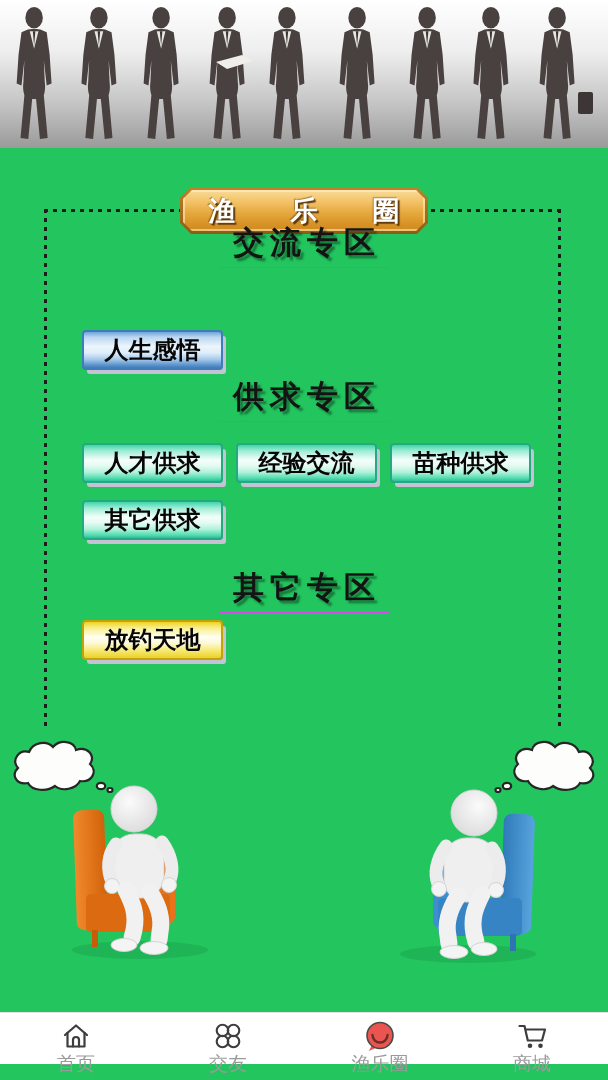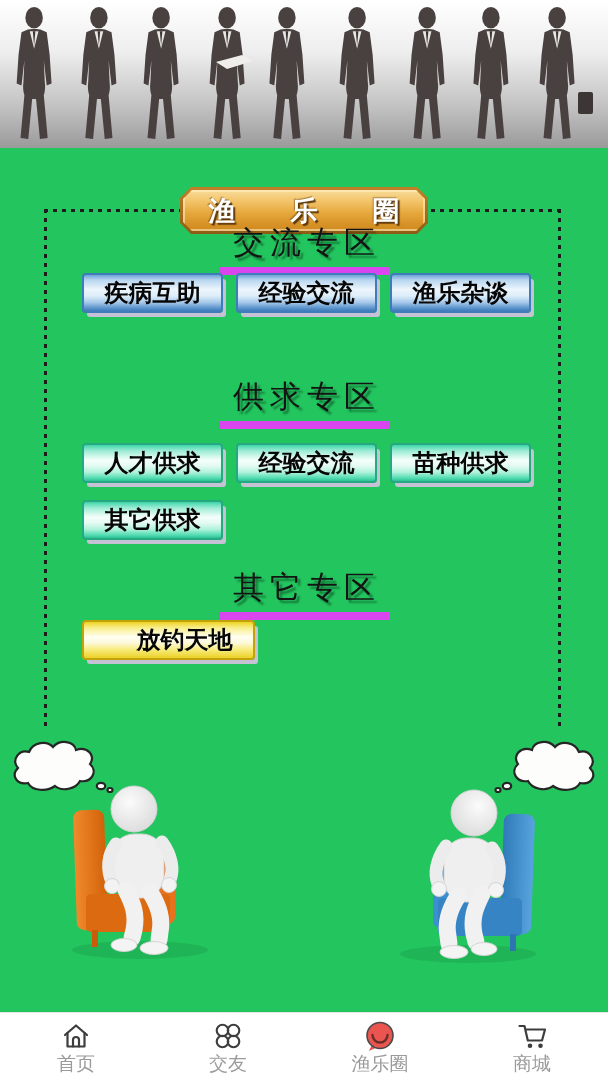--- a/index.html
+++ b/index.html
@@ -30,47 +30,47 @@
     clip-path:polygon(9px 0,233px 0,242px 9px,242px 32px,233px 41px,9px 41px,0 32px,0 9px);
     box-shadow:inset 0 0 0 2px rgba(255,240,200,.55);
     display:flex; align-items:center; justify-content:center; }
   .plaque-title { font-weight:bold; font-size:27px; color:#fff; white-space:nowrap;
     letter-spacing:55px; margin-right:-55px;
     text-shadow:2px 2px 1px rgba(80,45,8,.9), -1px -1px 1px rgba(80,45,8,.45); }
 
   
   .section-title-wrap { position:absolute; left:0; width:608px; text-align:center; }
   .section-title { display:inline-block; font-family:"Liberation Serif", serif;
-    font-weight:normal; font-size:31px; color:#141414; letter-spacing:6px;
-    padding:0 8px 3px 14px; border-bottom:8px solid #d946ef;
+    font-weight:bold; font-size:31px; color:#141414; letter-spacing:6px;
+    padding:0 8px 3px 14px; border-bottom:1px solid #d946ef;
     text-shadow:3px 3px 2px rgba(0,0,0,.38); }
 
   
   .row { position:absolute; left:82px; display:flex; gap:13px; }
   .fbtn { width:137px; height:36px; border:2px solid; border-radius:4px;
     display:flex; align-items:center; justify-content:center;
     font-size:24px; font-weight:600; color:#060606; cursor:pointer;
     box-shadow:4px 5px 0 -1px #c6c2d6; }
   .fbtn.blue { border-color:#3f7cba;
     background:linear-gradient(180deg,#6fa3d8 0%,#b8d6f0 14%,#ecf5fc 40%,#ddeefa 58%,#a6c9ea 76%,#5b93cc 92%,#3f7cba 100%); }
   .fbtn.green { border-color:#26a880;
     background:linear-gradient(180deg,#3ed6a8 0%,#9cecd4 16%,#f4fefa 42%,#e4faf2 58%,#aef2da 76%,#52dcb0 92%,#2cc096 100%); }
   .fbtn.yellow { border-color:#c2a40a;
-    background:linear-gradient(180deg,#eed322 0%,#f8ee8a 16%,#fffef2 42%,#fdf9da 58%,#f8ec7e 76%,#ecd128 100%);padding-left:32px; }
+    background:linear-gradient(180deg,#eed322 0%,#f8ee8a 16%,#fffef2 42%,#fdf9da 58%,#f8ec7e 76%,#ecd128 100%); }
 
   
   .cloud { position:absolute; width:104px; height:56px; }
   .cloud-left { left:10px; top:739px; }
   .cloud-right { left:494px; top:739px; transform:scaleX(-1); }
   .figure { position:absolute; width:150px; height:185px; }
   .fig-left { left:62px; top:778px; }
   .fig-right { left:396px; top:782px; transform:scaleX(-1); }
 
   
-  .tabbar { position:absolute; left:0; top:1012px; width:608px; height:68px;
+  .tabbar { position:absolute; left:0; top:1012px; width:608px; height:52px;
     background:#ffffff; border-top:1px solid #e3e3e3; box-sizing:border-box; display:flex; }
   .tab { flex:1; display:flex; flex-direction:column; align-items:center;
     padding-top:6px; cursor:pointer; }
   .tab svg { width:34px; height:34px; display:block; }
   .tab-label { font-size:19px; color:#9b9b9b; margin-top:1px; line-height:1.1; }
 </style>
 </head>
 <body>
 
 <div class="screen">
@@ -114,24 +114,22 @@
 
   <div class="plaque">
     <div class="plaque-inner">
       <span class="plaque-title">渔乐圈</span>
     </div>
   </div>
 
   <div class="section-title-wrap" style="top:222px">
     <span class="section-title">交流专区</span>
   </div>
-  <div class="row" style="top:273px">
-    <div class="fbtn blue">疾病互助</div>
-    <div class="fbtn blue">经验交流</div>
-    <div class="fbtn blue">渔乐杂谈</div>
+  <div class="row" style="top:330px">
+    <div class="fbtn blue">人生感悟</div>
   </div>
 
   <div class="section-title-wrap" style="top:376px">
     <span class="section-title">供求专区</span>
   </div>
   <div class="row" style="top:443px">
     <div class="fbtn green">人才供求</div>
     <div class="fbtn green">经验交流</div>
     <div class="fbtn green">苗种供求</div>
   </div>

